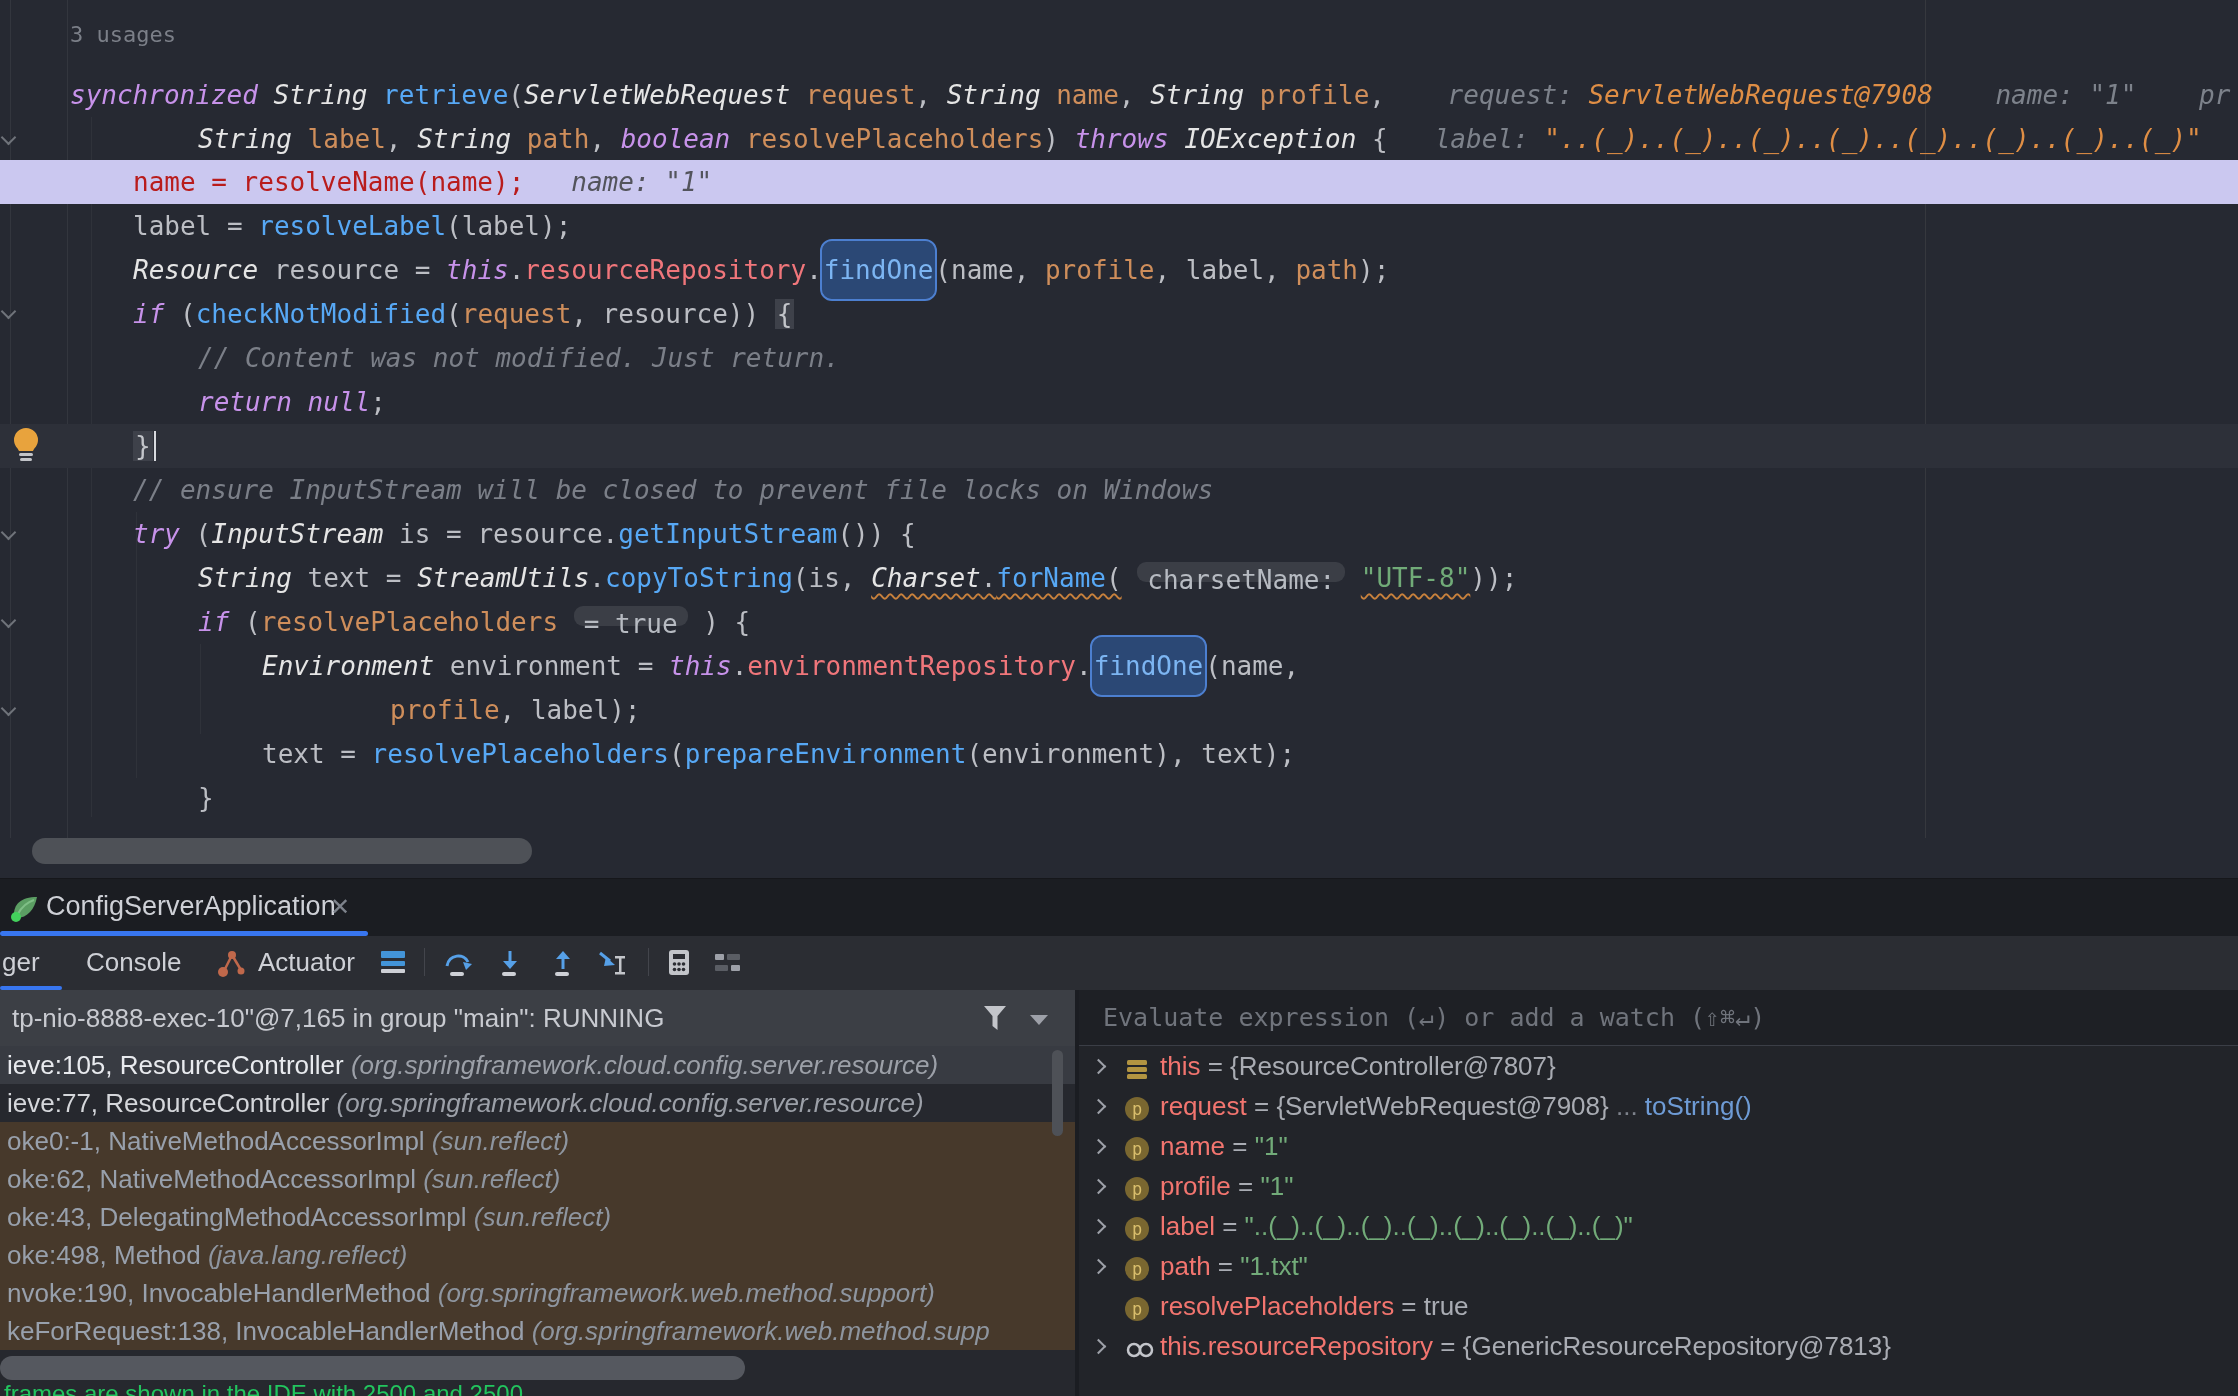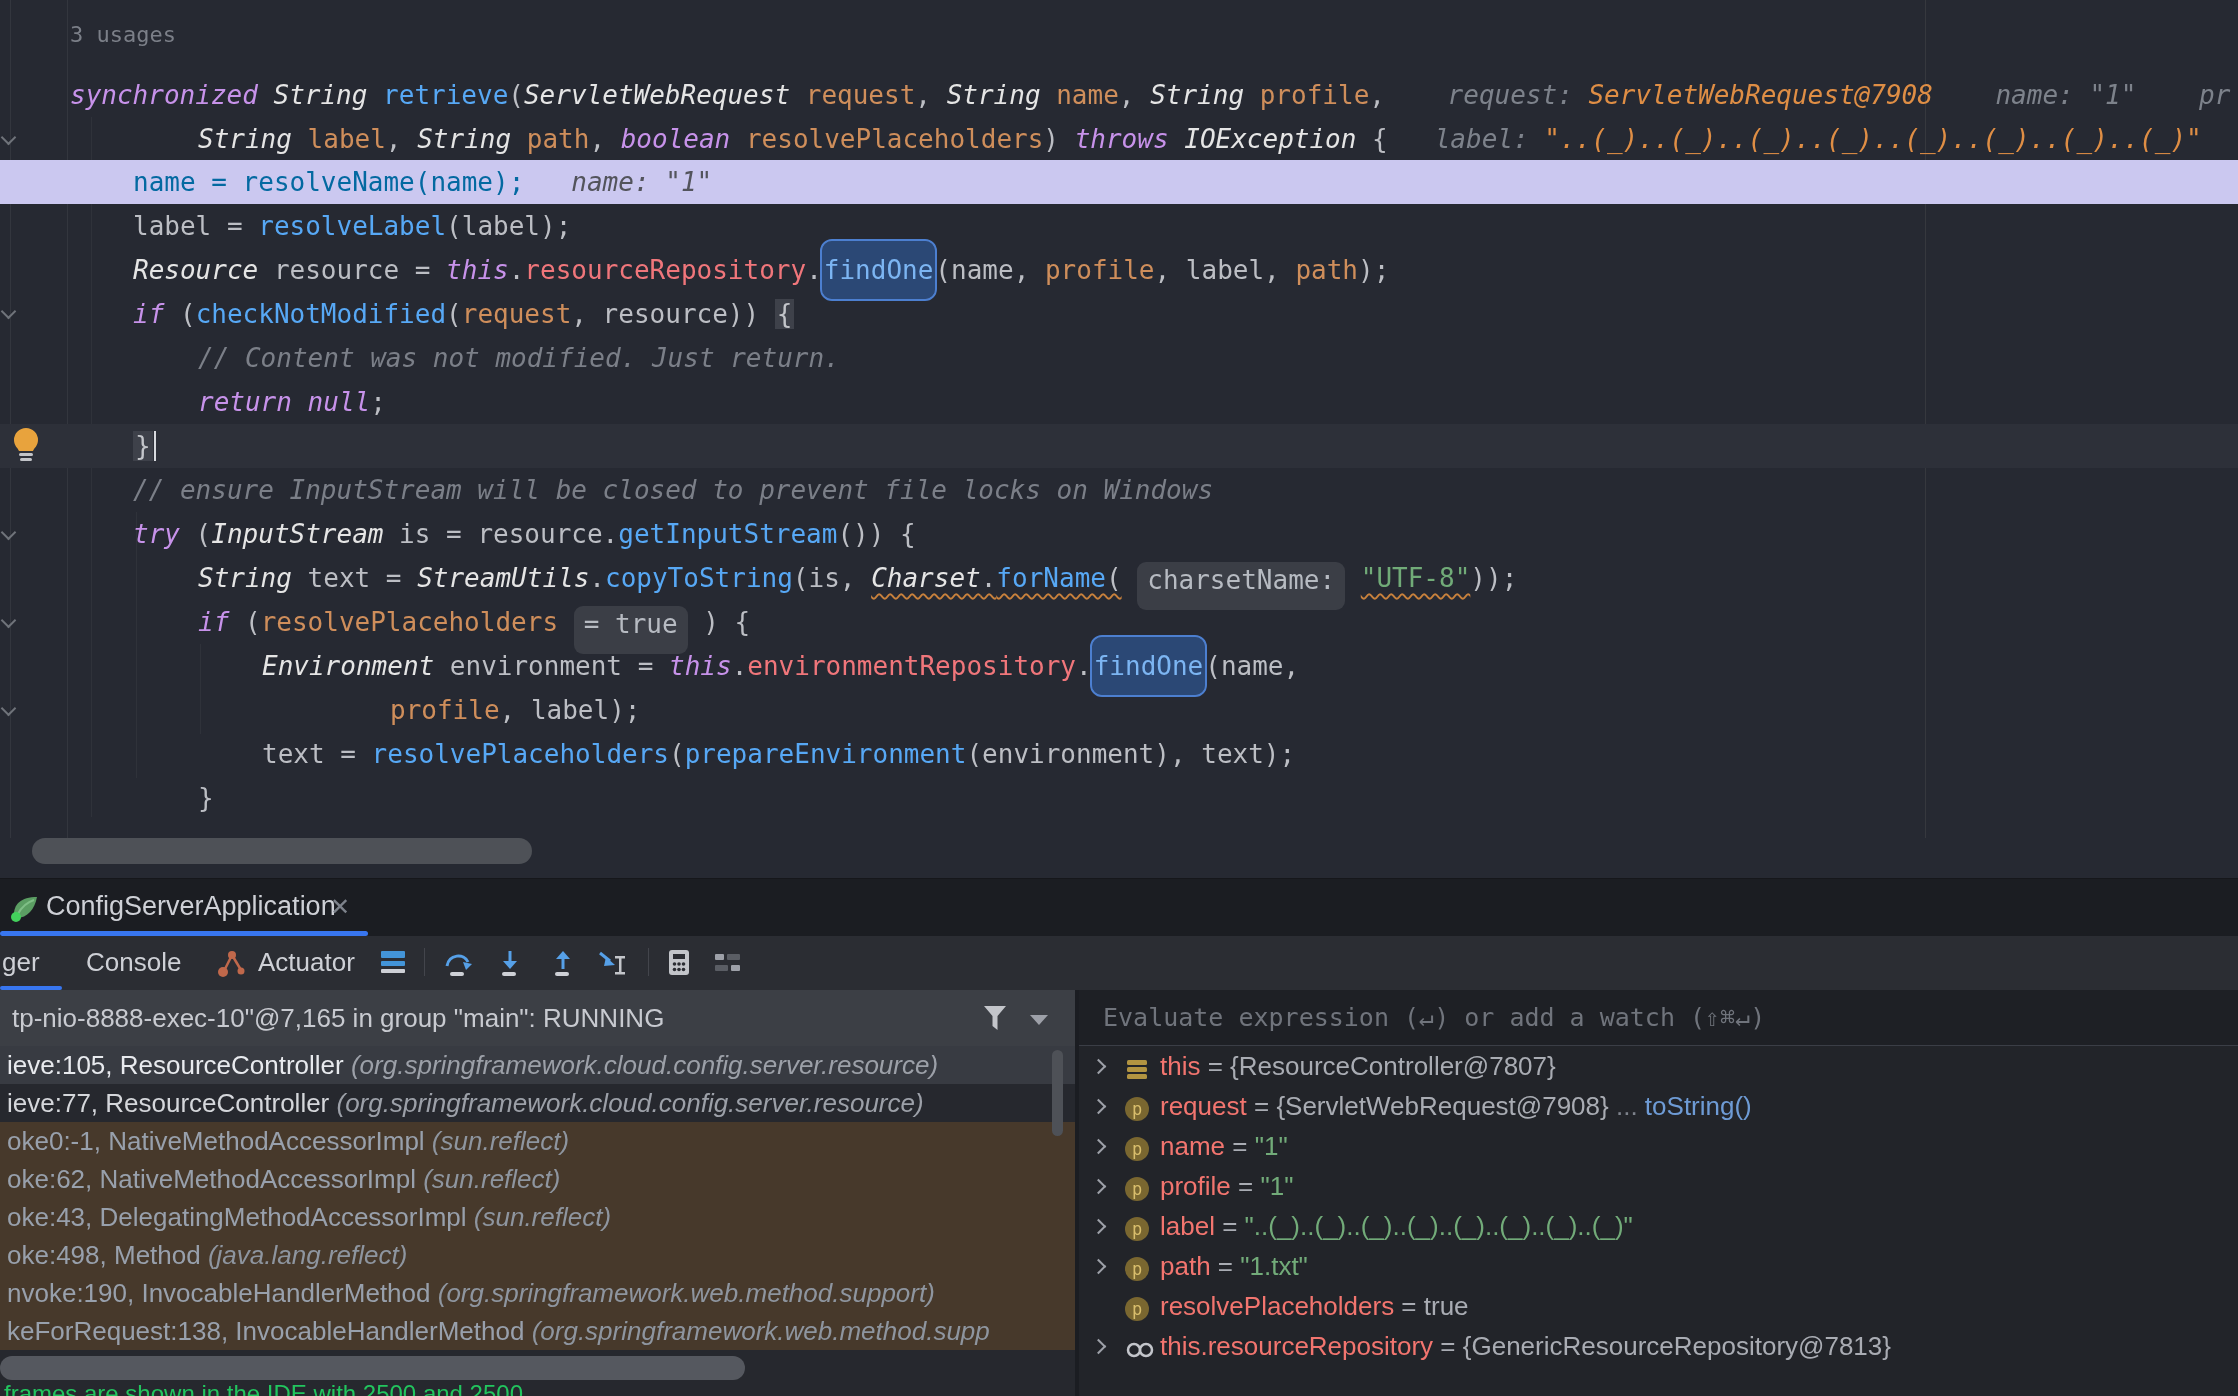--- a/index.html
+++ b/index.html
@@ -19,27 +19,27 @@
   .us{color:#7B7F88;}
   .kw{color:#C792EA;font-style:italic;}
   .ty{color:#e5e5e5;font-style:italic;}
   .mth{color:#57A8F5;}
   .fld{color:#F0767B;}
   .prm{color:#CF8E5B;}
   .cm{color:#7B7F88;font-style:italic;}
   .str{color:#71AB78;}
   .hint{color:#7D828B;font-style:italic;}
   .hintv{color:#DF8E45;font-style:italic;}
-  .dk{color:#0369a1;}
+  .dk{color:#b91c1c;}
   .dkit{color:#53545C;font-style:italic;}
   .sq{text-decoration:underline wavy #C8813C 2px;text-underline-offset:6px;text-decoration-skip-ink:none;}
   .selbox{background:#2B4875;outline:2px solid #4C7FD0;border-radius:10px;color:#7CB5F2;padding:14px 2px;}
   .bracebox{background:#3E414A;color:#C3C5CA;padding:0 2px;}
   .pill{display:inline-block;background:#3B3E46;color:#B7BBC2;border-radius:9px;padding:0 10px;
-        height:48px;line-height:36px;vertical-align:-2px;}
+        height:20px;line-height:36px;vertical-align:-2px;}
   .caret{display:inline-block;width:2px;height:30px;background:#D8DADF;vertical-align:-6px;margin-left:1px;}
   .fold{position:absolute;left:3px;width:9px;height:9px;border-right:2px solid #6F737A;
         border-bottom:2px solid #6F737A;transform:rotate(45deg);z-index:2;}
   #hthumb-editor{position:absolute;left:32px;top:838px;width:500px;height:26px;border-radius:13px;
         background:#4E5157;z-index:3;}
   #lightbulb{position:absolute;left:8px;top:426px;z-index:3;}
 
   
   #tabrow{position:absolute;left:0;top:878px;width:2238px;height:57px;background:#1B1D22;border-top:1px solid #16171B;}
   #run-tab{position:absolute;left:0;top:0;height:57px;}

